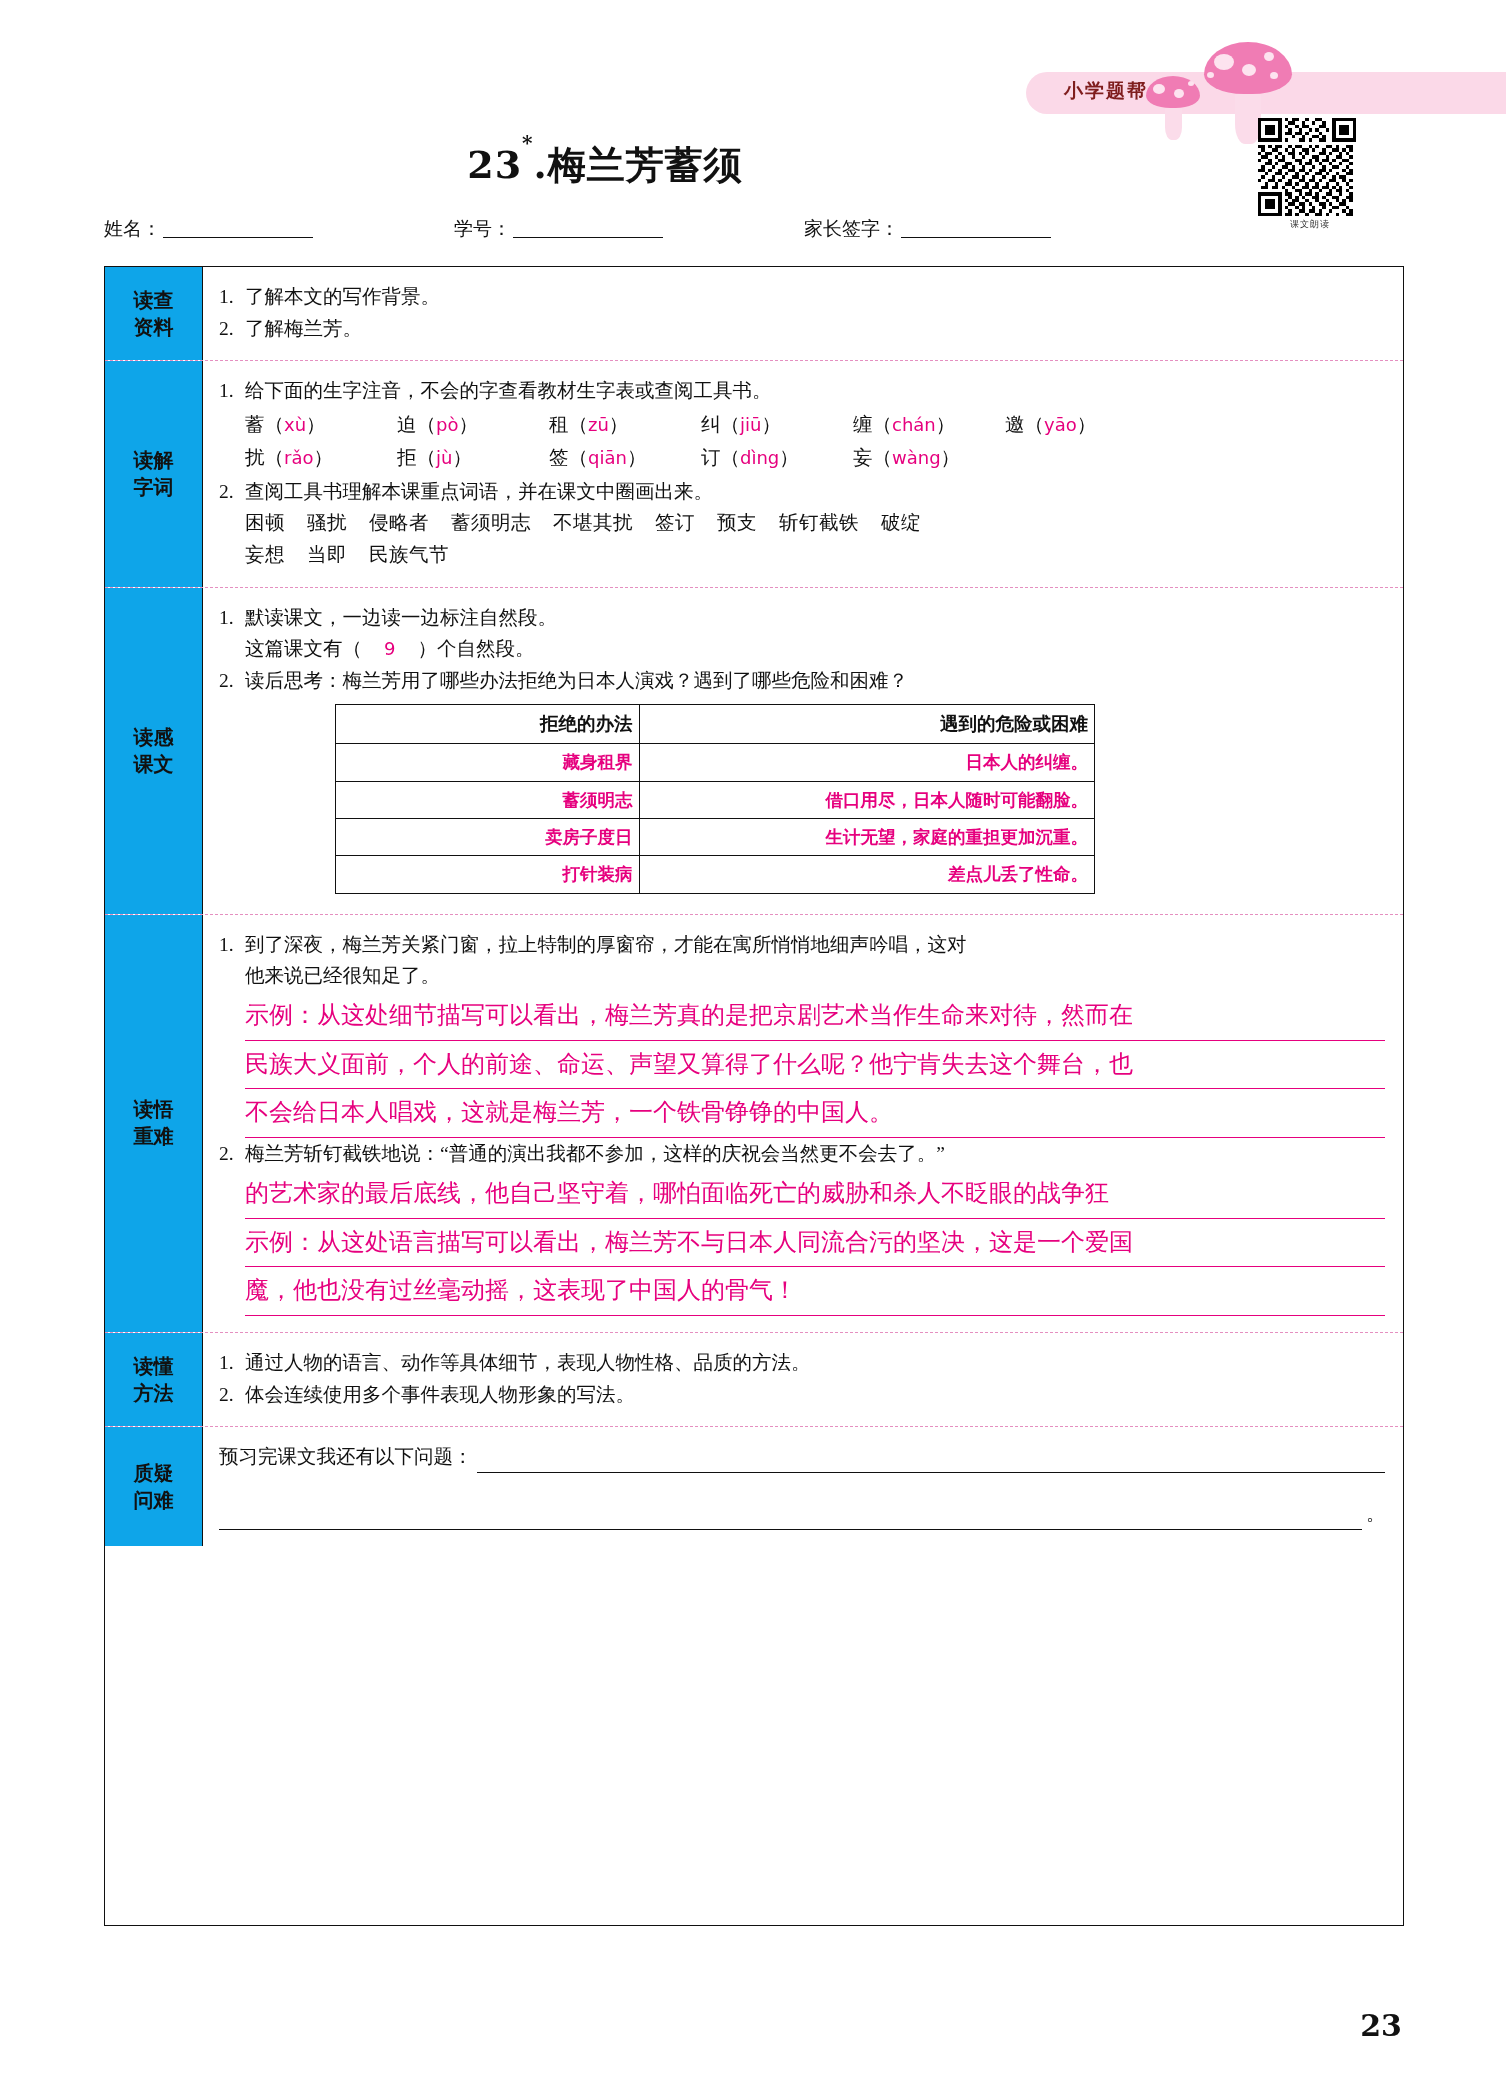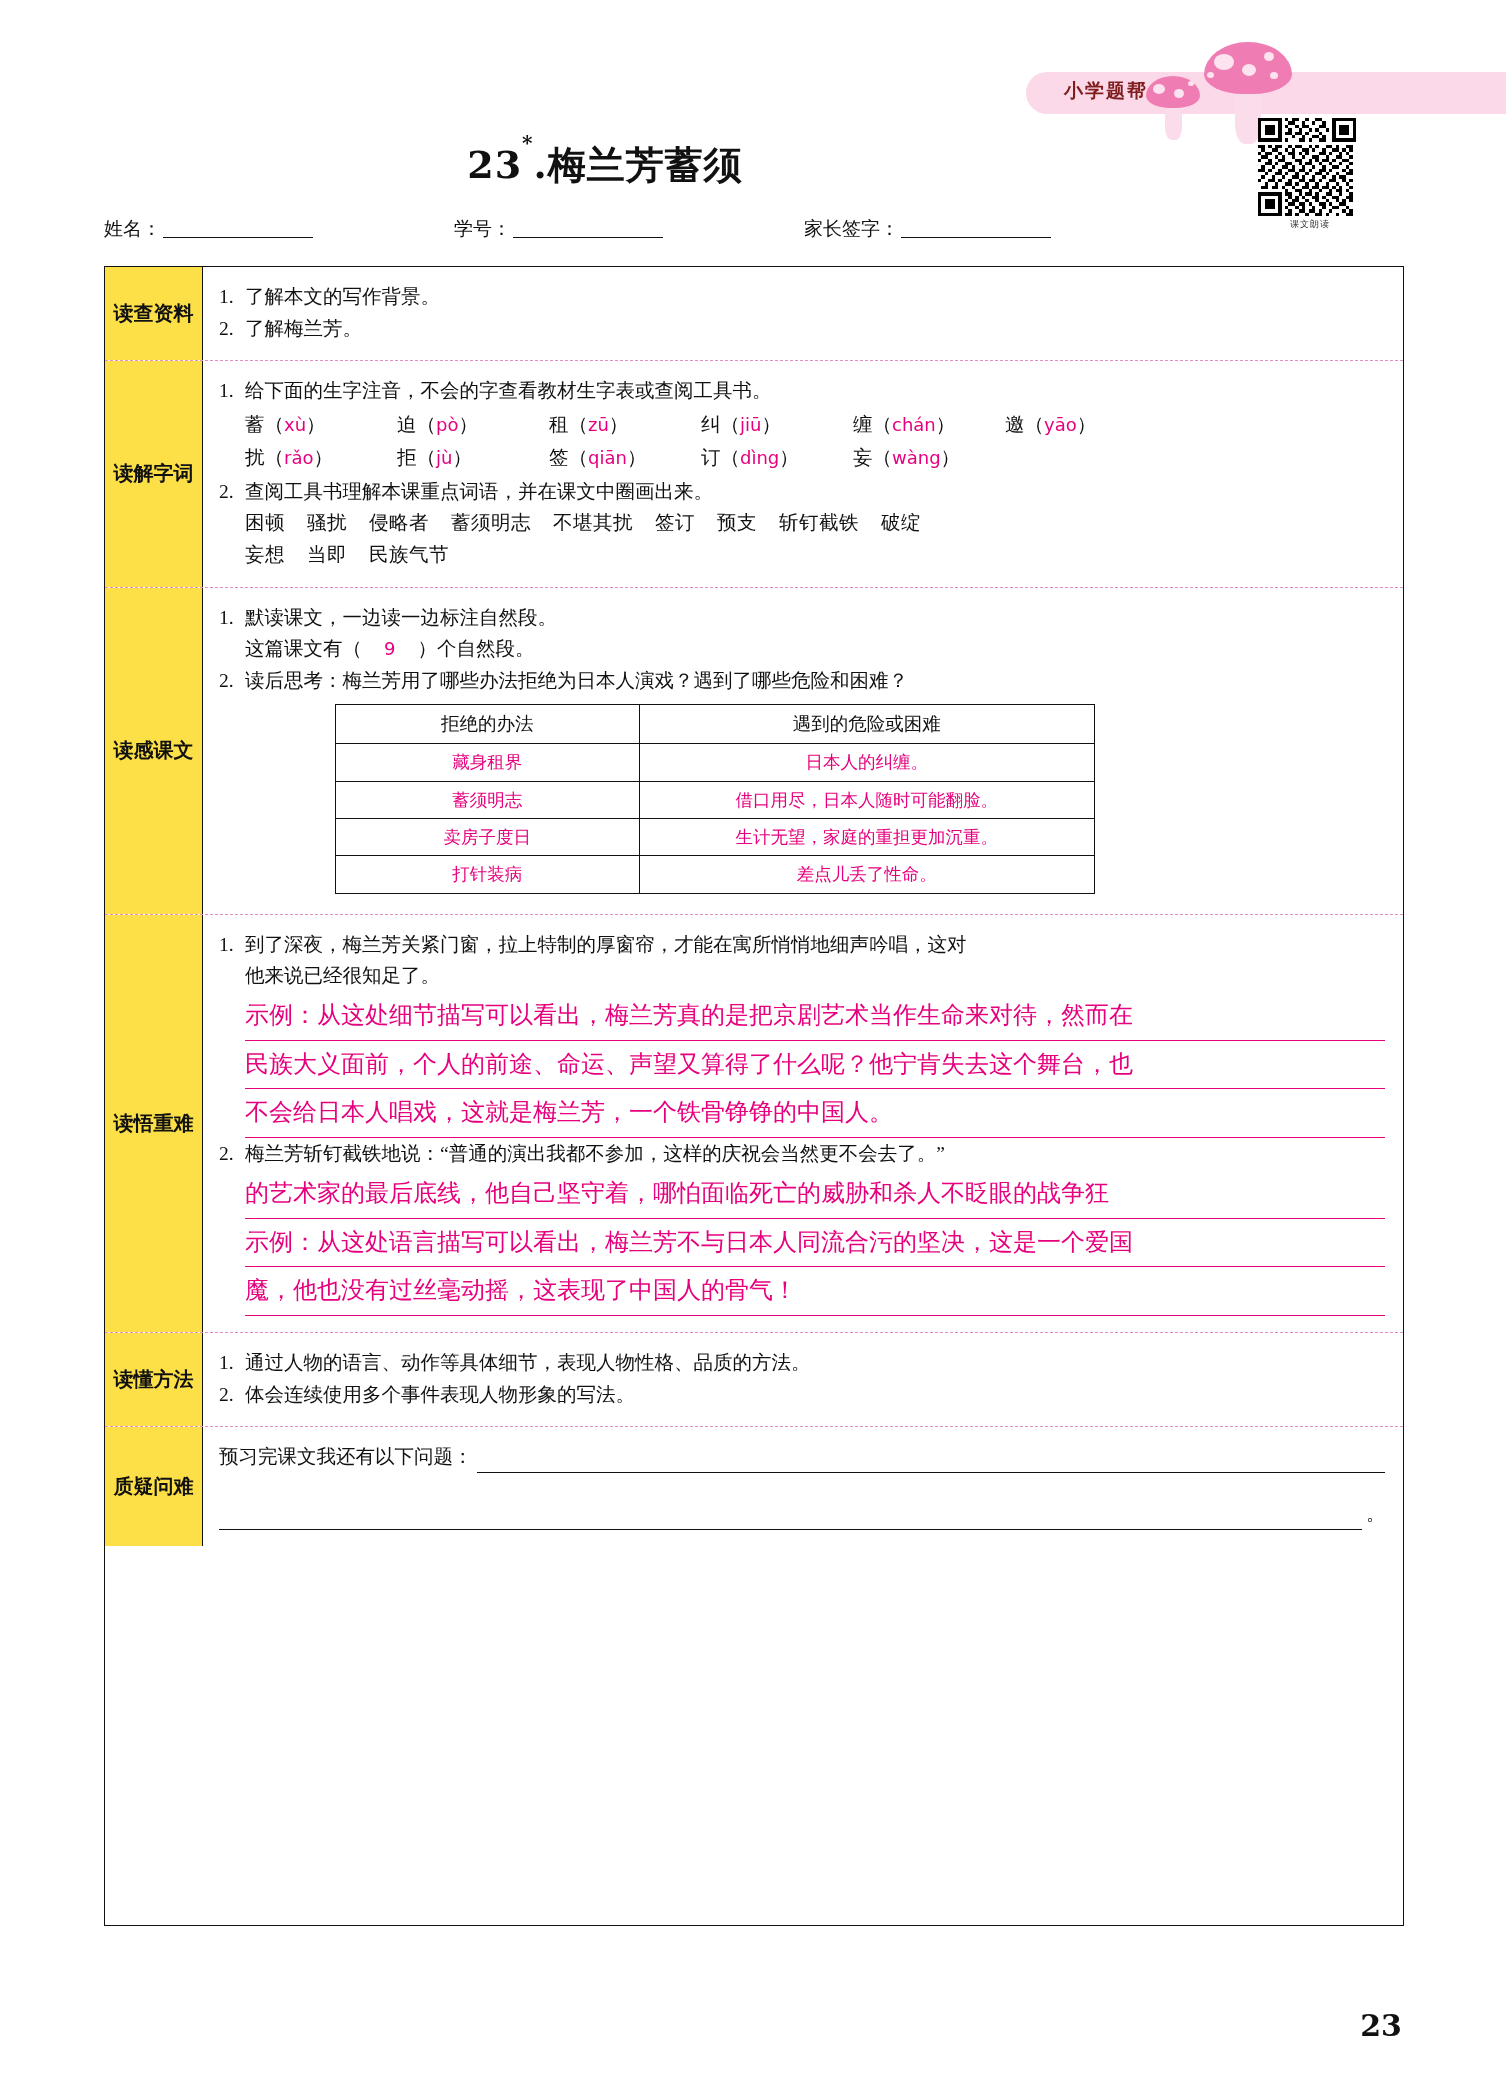--- a/index.html
+++ b/index.html
@@ -75,23 +75,23 @@
   .info-sign{ left:700px; }
 
   
   .frame{
     position:absolute; left:104px; top:266px; width:1300px; height:1660px;
     border:1.6px solid #111;
   }
   .srow{ display:flex; width:100%; border-bottom:1.8px dashed #e58fc0; }
   .srow:last-child{ border-bottom:none; }
   .lab{
-    width:98px; min-width:98px; background:#fde047;
+    width:98px; min-width:98px; background:#0ea5e9;
     border-right:1.6px solid #111;
-    display:flex; flex-direction:row; align-items:center; justify-content:center;
+    display:flex; flex-direction:column; align-items:center; justify-content:center;
     font-size:20px; font-weight:bold; line-height:1.35; color:#111;
     font-family:"DejaVu Sans","Liberation Sans",sans-serif;
     padding:4px 0;
   }
   .body{ flex:1; padding:14px 18px 16px 16px; font-size:19.5px; line-height:1.62; }
 
   
   .li{ display:flex; }
   .li .num{ width:26px; min-width:26px; }
   .li .txt{ flex:1; }
@@ -106,22 +106,22 @@
   .words{ padding-left:26px; }
   .wline{ white-space:nowrap; letter-spacing:0.5px; }
   .wline span{ margin-right:22px; }
 
   
   .inner-tb{
     margin:8px 0 4px 116px; border-collapse:collapse; width:760px;
     border:1.4px solid #111;
   }
   .inner-tb td, .inner-tb th{
-    border:1.2px solid #111; text-align:center; padding:4px 6px;
-    font-size:18.5px; font-weight:normal;
+    border:1.2px solid #111; text-align:right; padding:4px 6px;
+    font-size:18.5px; font-weight:bold;
   }
   .inner-tb th{ font-family:"DejaVu Serif","Liberation Serif",serif; }
   .inner-tb td.a{
     color:#e6007e; font-family:"DejaVu Sans","Liberation Sans",sans-serif;
     font-size:17.5px;
   }
   .col-a{ width:40%; }
 
   
   .note{

